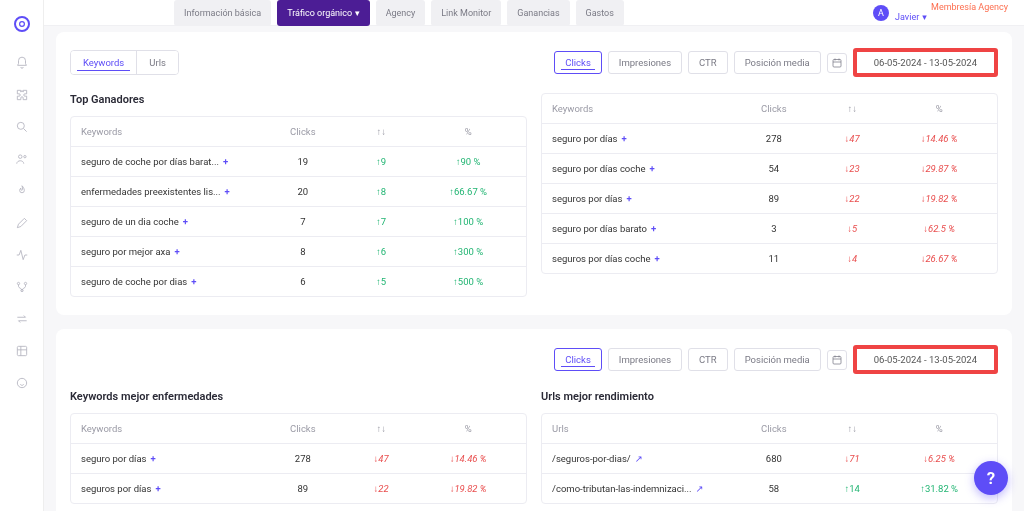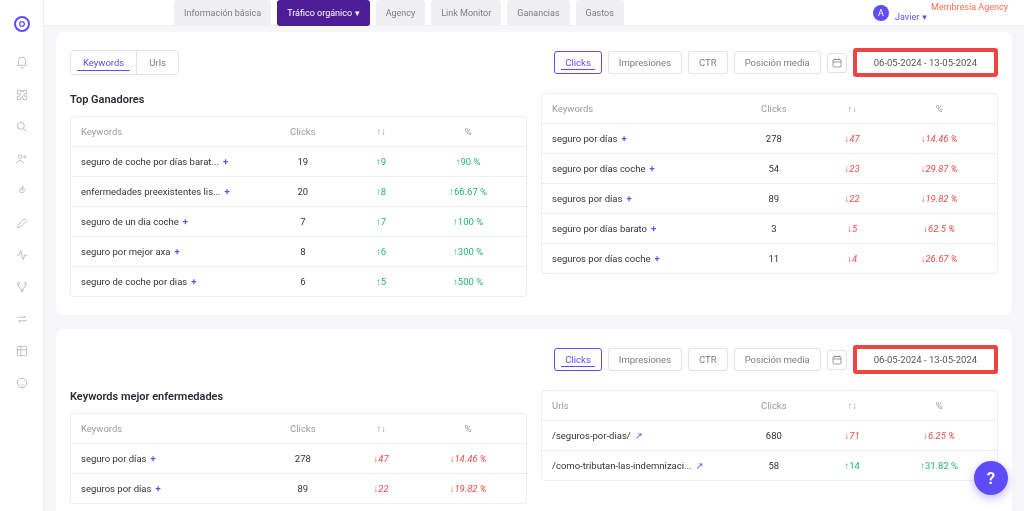--- a/index.html
+++ b/index.html
@@ -332,20 +332,21 @@
                 <span>seguros por días</span> 
                 <span class="plus">+</span>
               </div>
               <div class="c-clicks">89</div>
               <div class="c-delta down">↓22</div>
               <div class="c-pct down">↓19.82 %</div>
             </div>
           </div>
       </div>
       <div class="col">
+        <div class="section-title">Urls mejor rendimiento</div>
         <div class="tbl" id="tbl-urlbest">
             <div class="row header-row">
               <div class="c-kw">Urls</div>
               <div class="c-clicks">Clicks</div>
               <div class="c-delta">↑↓</div>
               <div class="c-pct">%</div>
             </div>
             <div class="row">
               <div class="c-kw">
                 <span>/seguros-por-dias/</span> 

